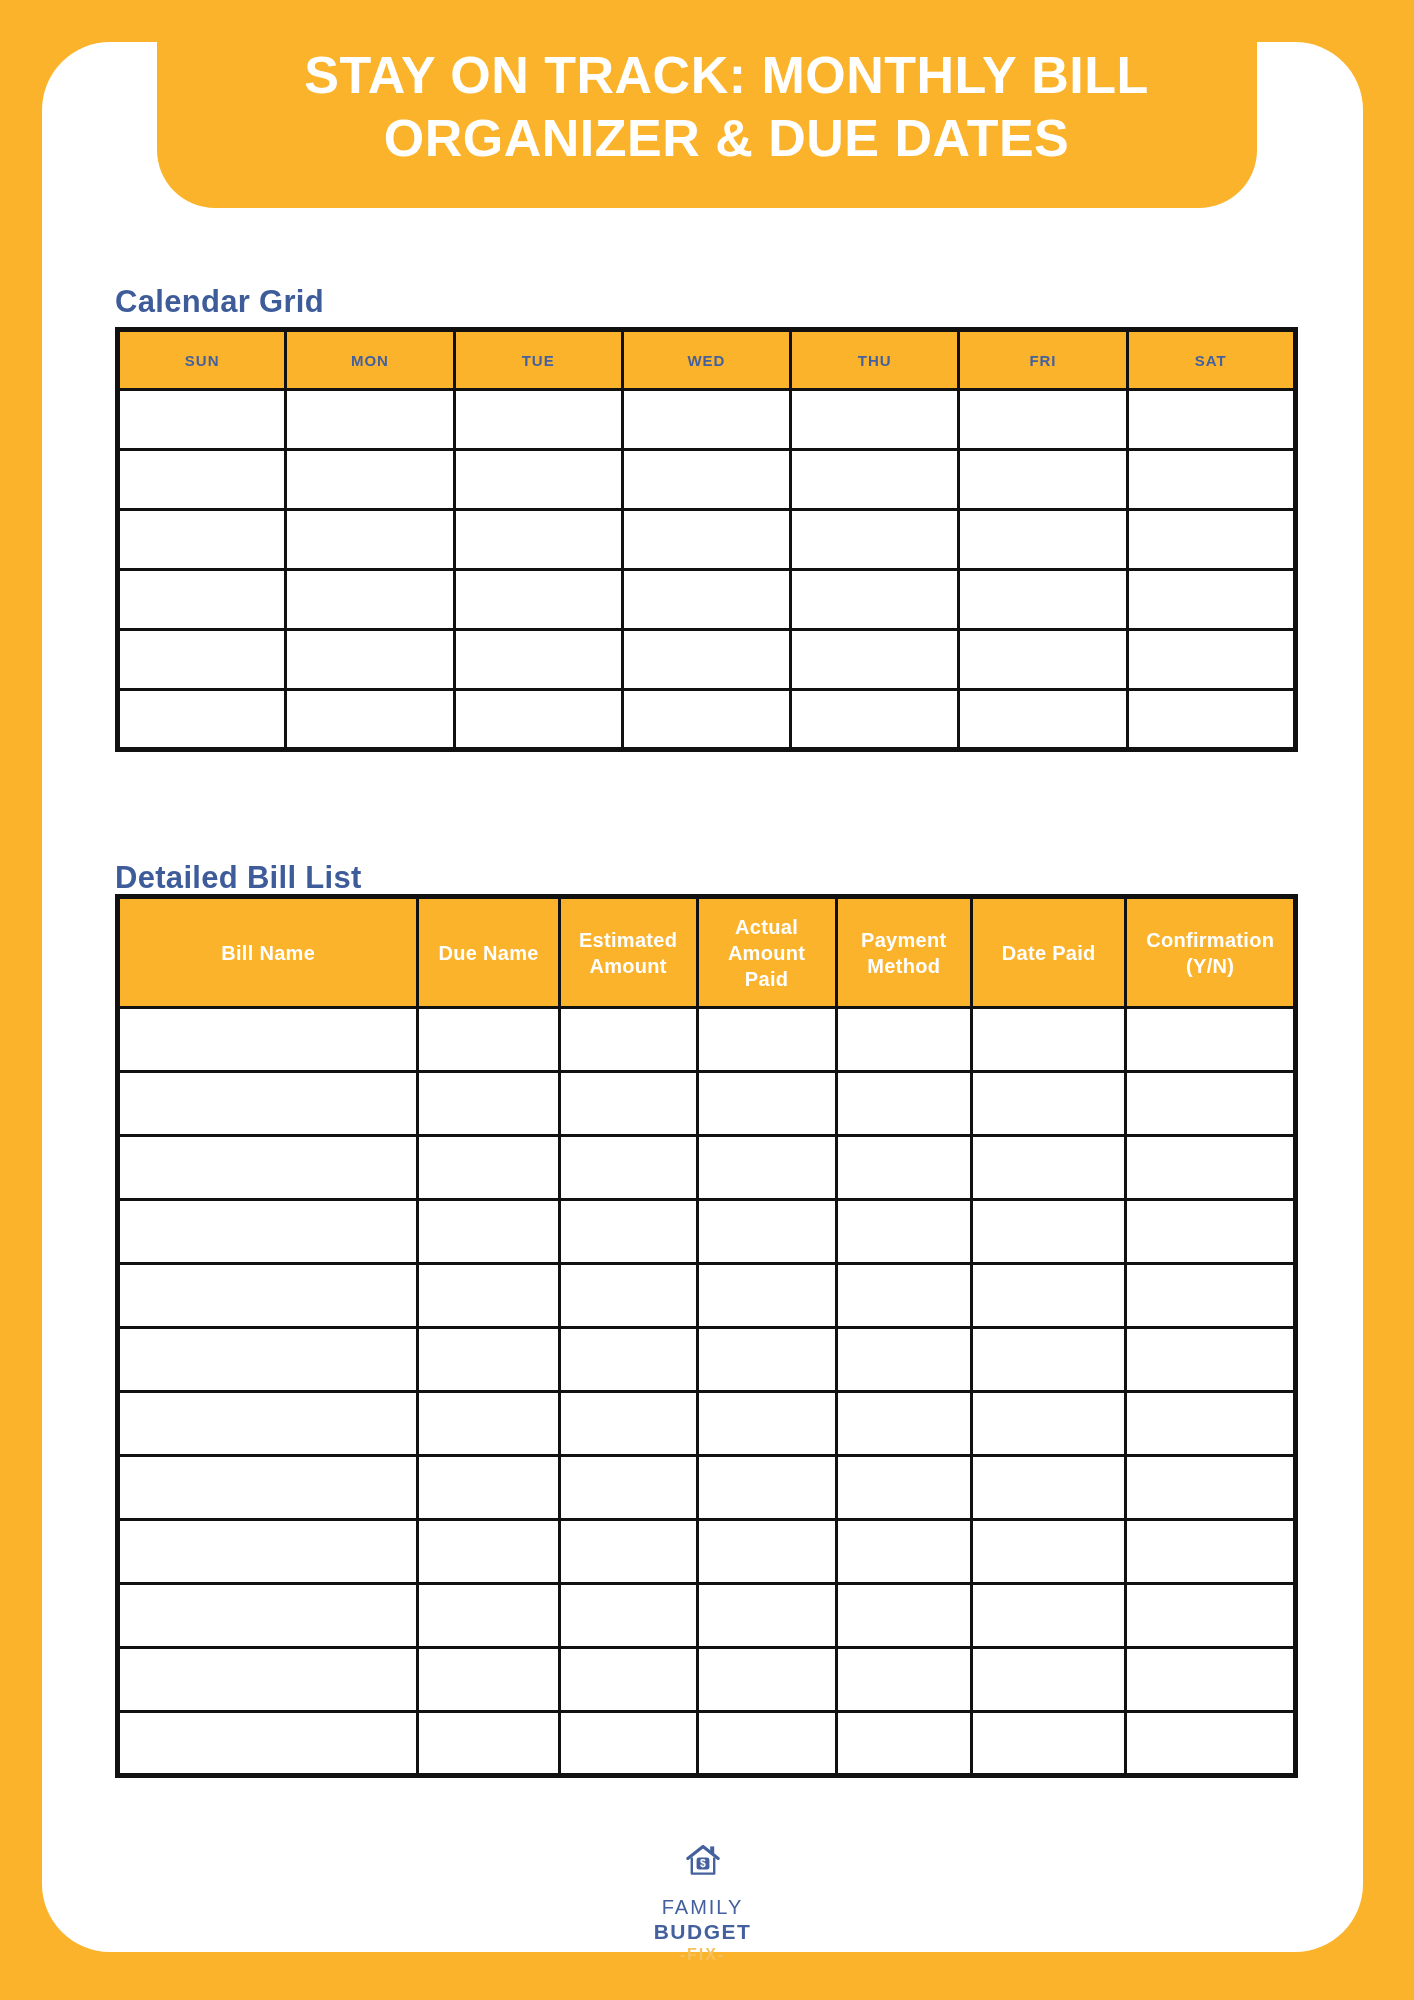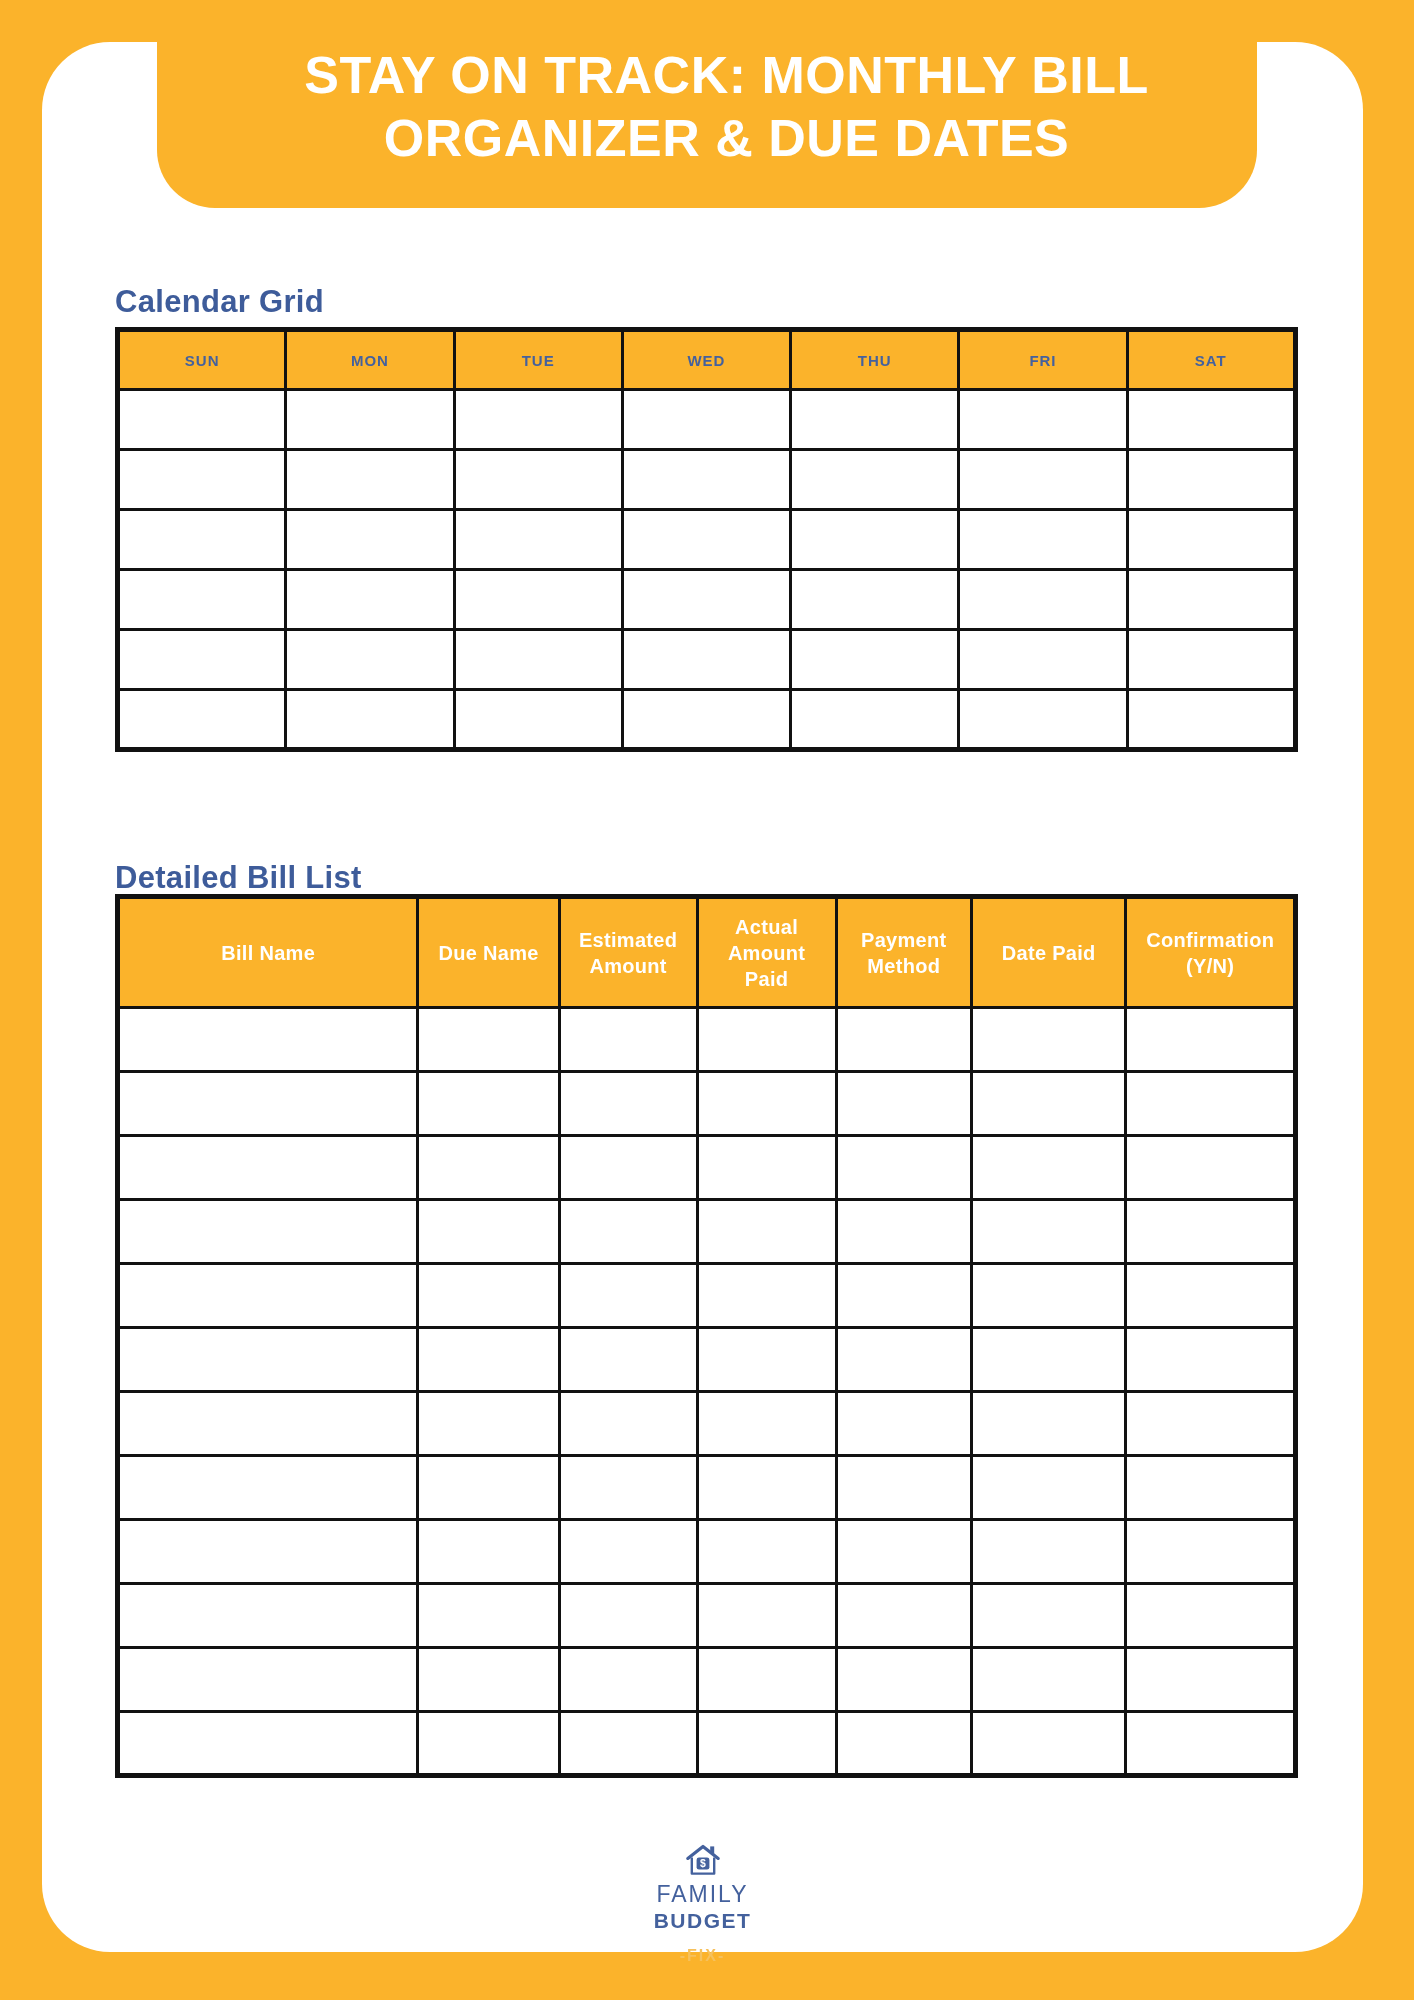--- a/index.html
+++ b/index.html
@@ -98,38 +98,38 @@
 
   .footer{
     position:absolute;
     left:42px;top:1844px;
     width:1321px;
     display:flex;flex-direction:column;
     align-items:center;
   }
   .footer .brand-family{
     color:var(--logo-blue);
-    font-size:23px;
+    font-size:20px;
     font-weight:500;
     letter-spacing:2px;
-    margin-top:5px;
+    margin-top:20px;
   }
   .footer .brand-budget{
     color:var(--logo-blue);
     font-size:21px;
     font-weight:800;
     letter-spacing:1.5px;
     margin-top:1px;
   }
   .footer .brand-fix{
     color:var(--logo-gold);
     font-size:16px;
     font-weight:700;
     letter-spacing:2px;
-    margin-top:14px;
+    margin-top:2px;
   }
 </style>
 </head>
 <body>
 
 <div class="page">
 
   <div class="card"></div>
 
   <div class="banner">

